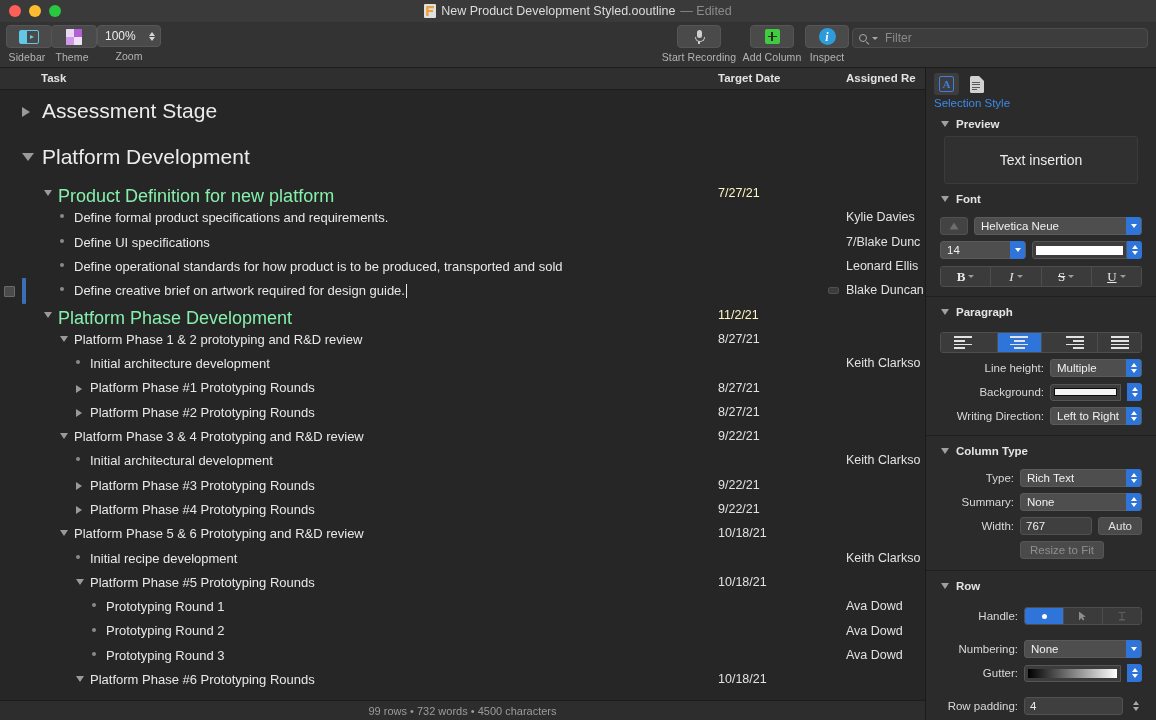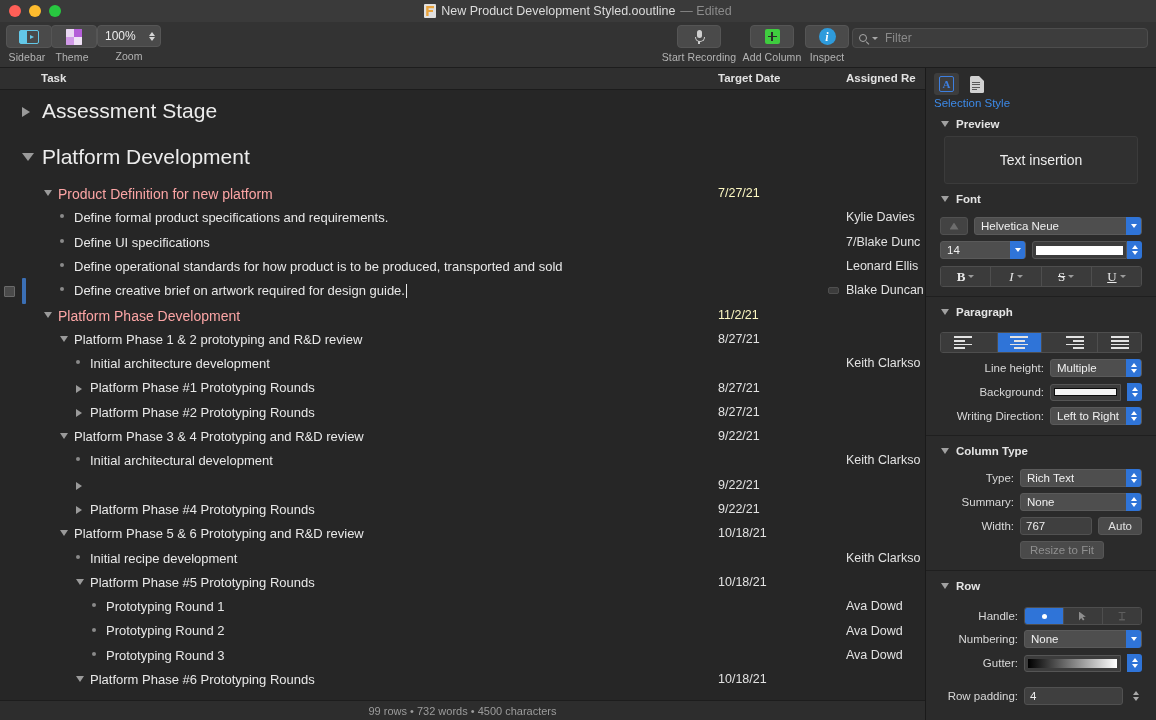--- a/index.html
+++ b/index.html
@@ -123,21 +123,21 @@
   .row { position:absolute; left:0; width:925px; display:flex; align-items:center; }
   .disc { position:absolute; font-size:0; }
   
   .tri-r { width:0;height:0;border-top:4px solid transparent;border-bottom:4px solid transparent;border-left:6px solid #9a9a9a; }
   .tri-d { width:0;height:0;border-left:4.5px solid transparent;border-right:4.5px solid transparent;border-top:6px solid #9a9a9a; }
   .tri-big-r { width:0;height:0;border-top:5.5px solid transparent;border-bottom:5.5px solid transparent;border-left:8px solid #9a9a9a; }
   .tri-big-d { width:0;height:0;border-left:6px solid transparent;border-right:6px solid transparent;border-top:8px solid #9a9a9a; }
   .bullet { width:4px;height:4px;border-radius:50%;background:#8a8a8a; }
   .rowtext { position:absolute; white-space:nowrap; }
   .t-h1 { font-size:21px; color:#ececec; }
-  .t-orange { font-size:14px; color:#fca5a5; }
+  .t-orange { font-size:18px; color:#86efac; }
   .t-norm { font-size:13px; color:#e8e8e8; }
   .date-cell { position:absolute; left:718px; font-size:12.5px; color:#e2e2e2; white-space:nowrap; }
   .date-cell.orange { color:#fef9c3; }
   .assign-cell { position:absolute; left:846px; font-size:12.5px; color:#e2e2e2; white-space:nowrap; }
   .caret-ins { display:inline-block; width:1px; height:14px; background:#e8e8e8; vertical-align:-3px; margin-left:1px; }
   .sel-bar { position:absolute; left:22px; width:4px; height:26px; background:#3b6fb5; border-radius:1px; }
   .sel-handle { position:absolute; left:4px; width:11px; height:11px; background:#4a4a4a; border:1px solid #6a6a6a; border-radius:1px; }
   .mini-chip { position:absolute; width:11px; height:7px; background:#3c3c3c; border:1px solid #4f4f4f; border-radius:2px; }
 
   
@@ -429,20 +429,21 @@
         <div class="disc" style="left: 76px; top: 8.15px;">
           <span class="bullet" style="display: block;"></span>
         </div>
         <div class="rowtext t-norm" style="left: 90px; top: 4px;">Initial architectural development</div>
         <div class="assign-cell" style="top: 4.15px;">Keith Clarkso</div>
       </div>
       <div class="row" style="top: 383.6px; height: 24.3px;">
         <div class="disc" style="left: 76px; top: 8.15px;">
           <span class="tri-r" style="display: block;"></span>
         </div>
+        <div class="rowtext t-norm" style="left: 90px; top: 4px;">Platform Phase #3 Prototyping Rounds</div>
         <div class="date-cell" style="top: 4.15px;">9/22/21</div>
       </div>
       <div class="row" style="top: 407.9px; height: 24.3px;">
         <div class="disc" style="left: 76px; top: 8.15px;">
           <span class="tri-r" style="display: block;"></span>
         </div>
         <div class="rowtext t-norm" style="left: 90px; top: 4px;">Platform Phase #4 Prototyping Rounds</div>
         <div class="date-cell" style="top: 4.15px;">9/22/21</div>
       </div>
       <div class="row" style="top: 432.2px; height: 24.3px;">
@@ -706,21 +707,21 @@
           </div>
         <div>
             <span class="h-cursor"></span>
           </div>
         <div>
             <span class="h-num"></span>
           </div>
       </div>
     </div>
 
-    <div class="frow" style="margin-top:5px;">
+    <div class="frow" style="margin-top:15px;">
       <span class="flabel" style="width:78px;">Numbering:</span>
       <div class="popup">
         <span>None</span>
         <span class="pop-arrow">
             <i class="d"></i>
           </span>
       </div>
     </div>
 
     <div class="frow">

